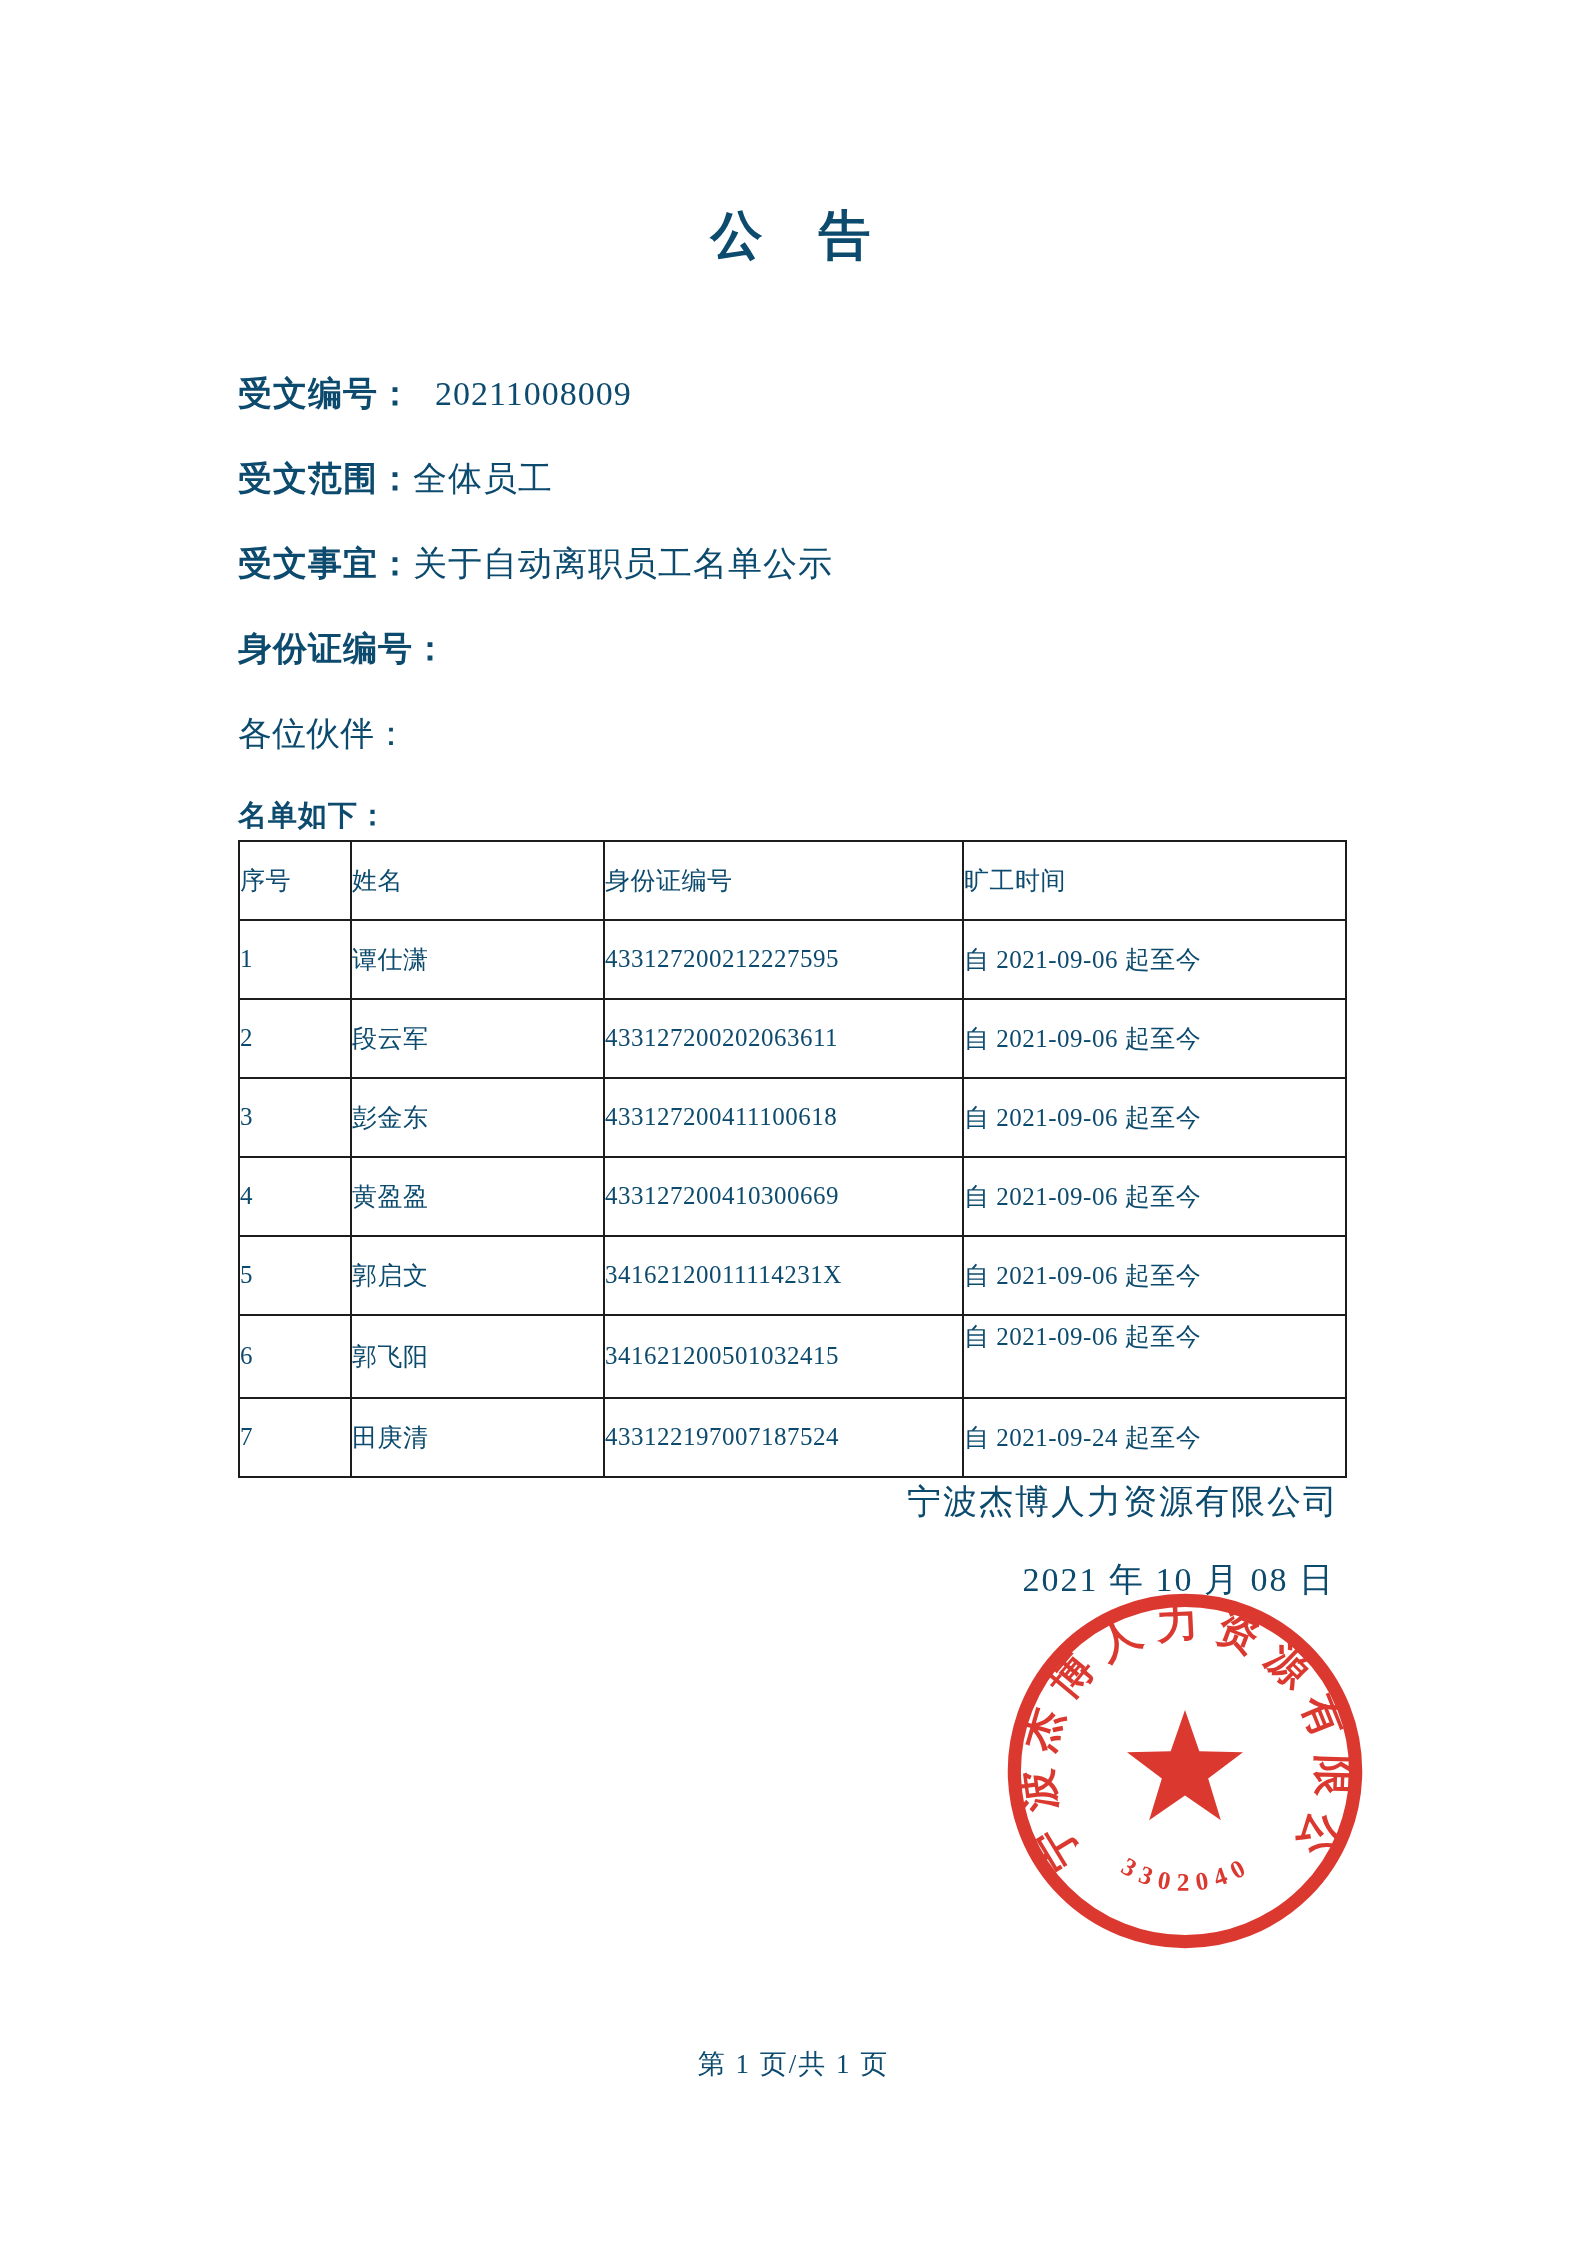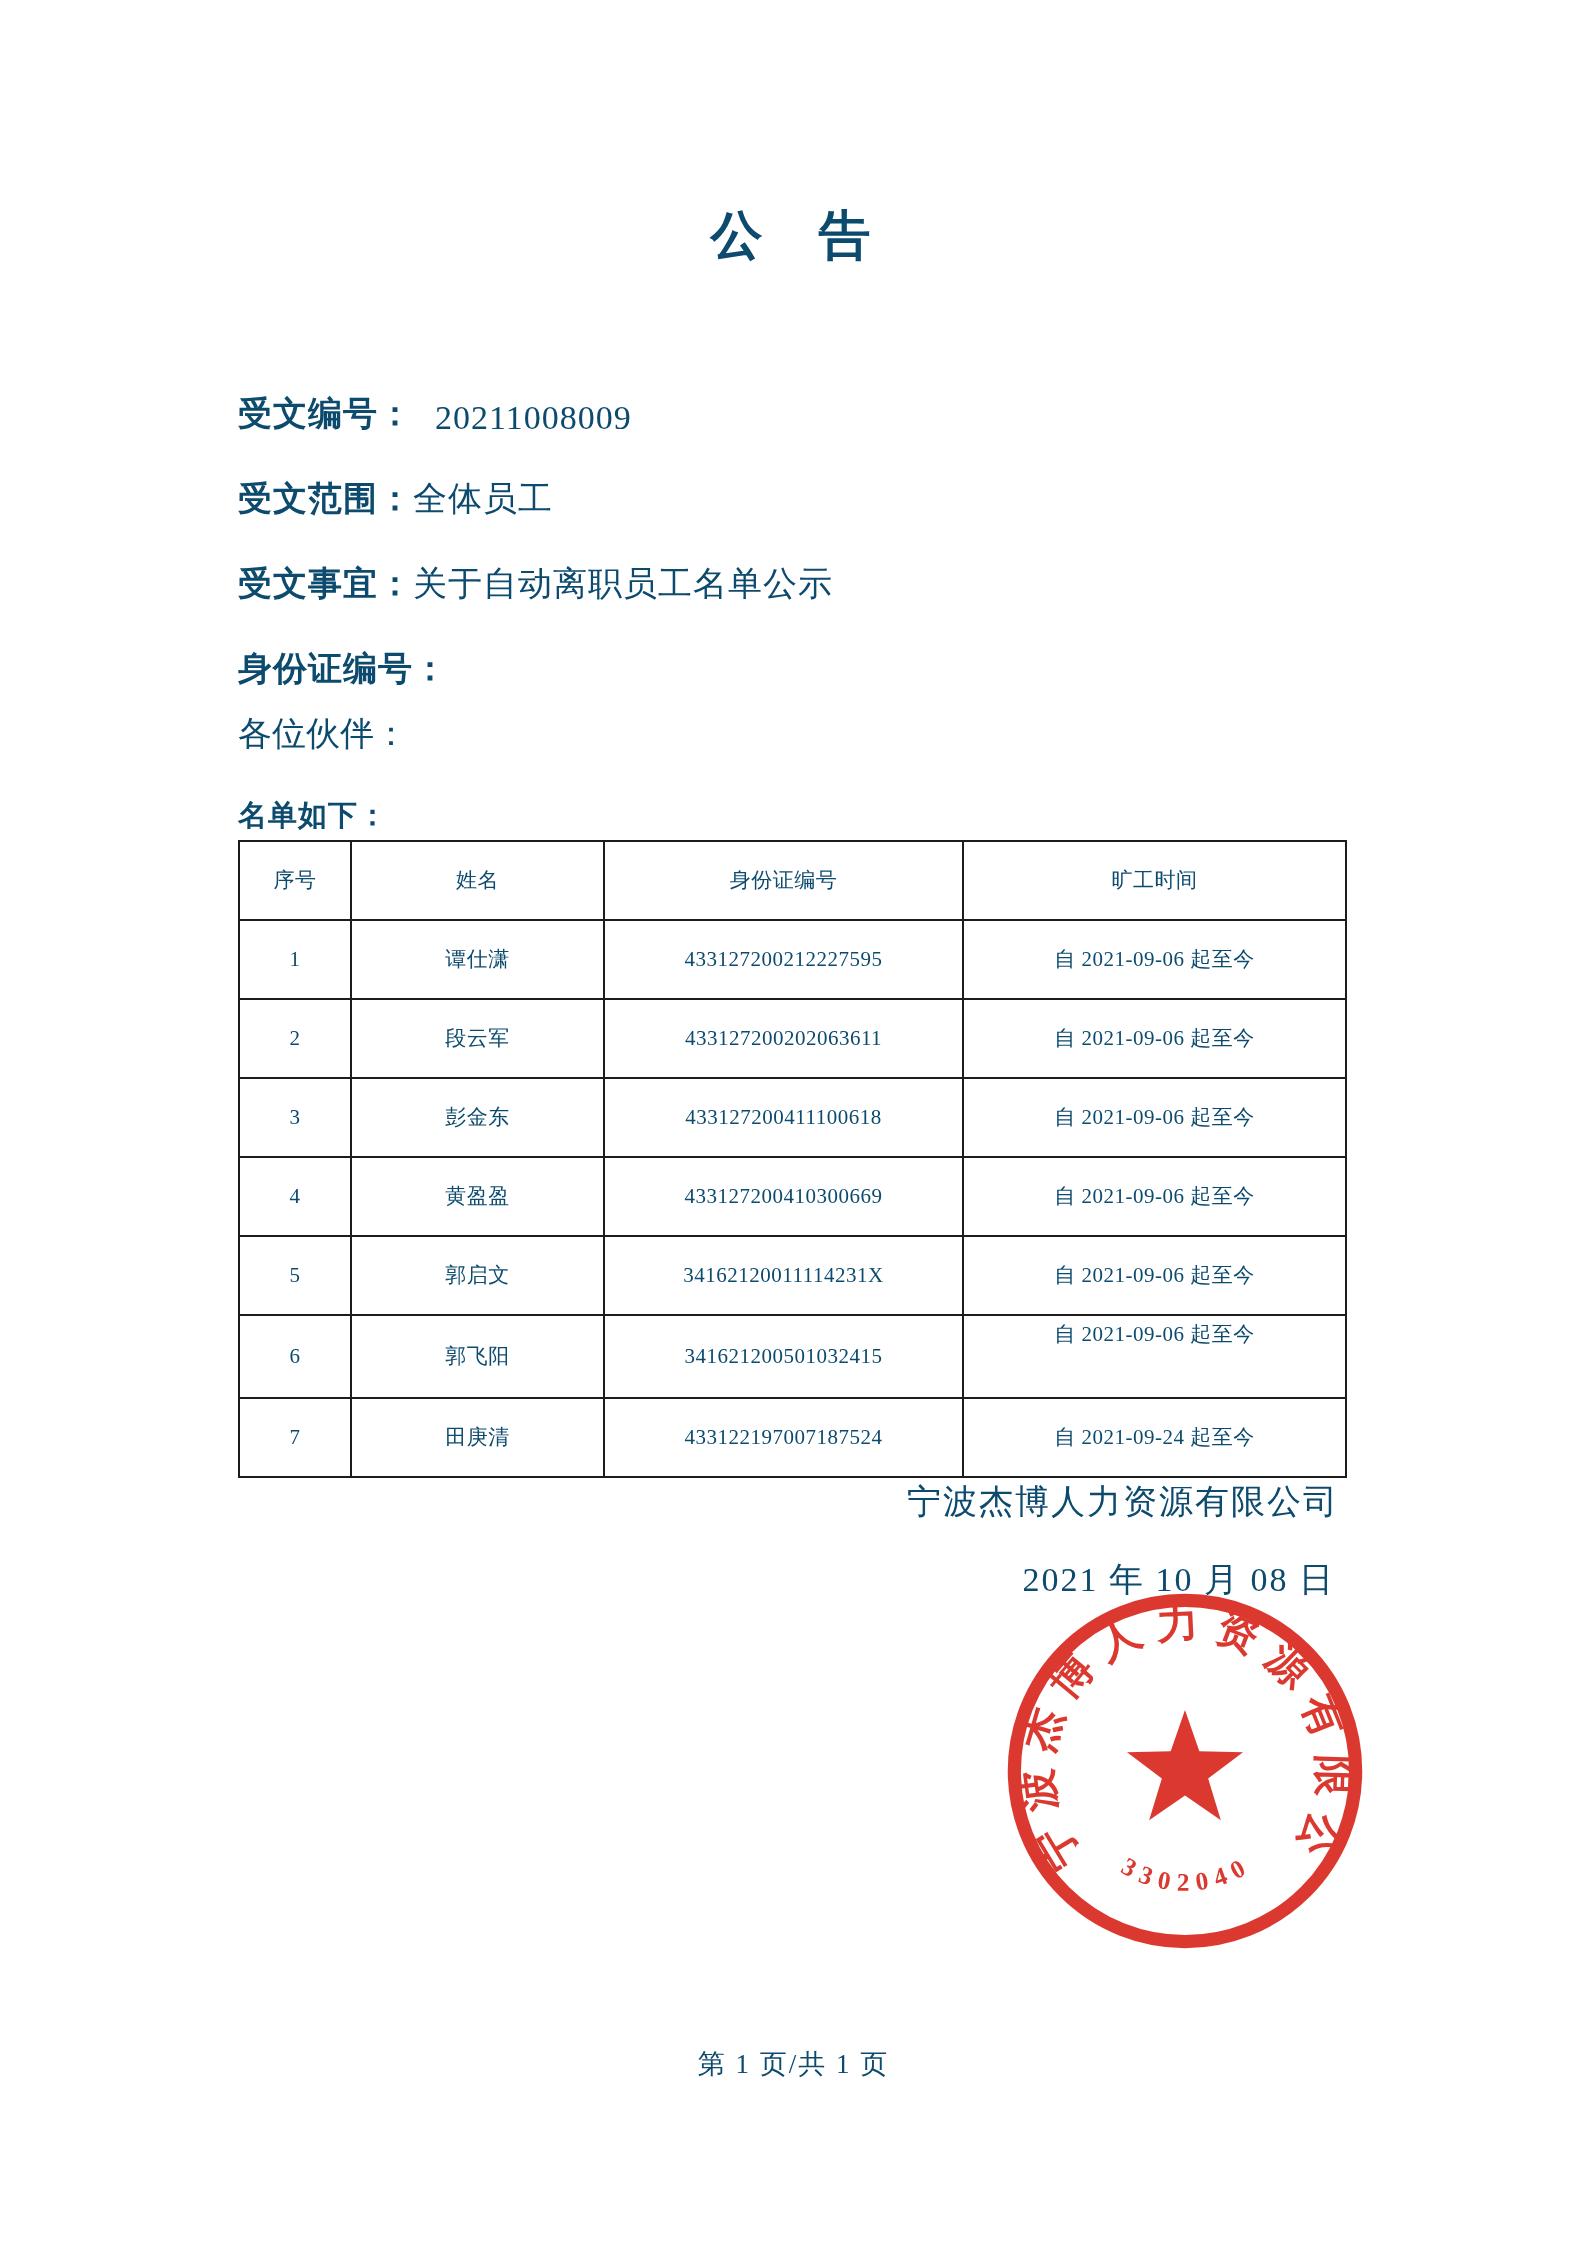--- a/index.html
+++ b/index.html
@@ -17,21 +17,21 @@
   .doc-title {
     margin:0; padding-top:206px;
     text-align:center;
     font-size:52px; font-weight:bold;
     line-height:1.15;
     letter-spacing:2px;
     white-space:pre;
   }
 
   .fields { margin-top:86px; }
-  .field-row { height:85px; display:flex; align-items:flex-end; font-size:34px; }
+  .field-row { height:85px; display:flex; align-items:center; font-size:34px; }
   .field-label { font-weight:bold; letter-spacing:1px; }
   .field-value { letter-spacing:1px; }
   .field-value.gap { margin-left:22px; }
 
   .salutation { height:85px; display:flex; align-items:center; font-size:34px;font-family:Liberation Mono, monospace; }
 
   .body-para { font-size:34px; }
   .body-line { line-height:90px; letter-spacing:2px; }
   .body-line.justify { text-align:justify; text-align-last:justify; }
   .body-line.indent { padding-left:72px; }
@@ -41,23 +41,23 @@
 
   table.roster {
     margin-top:3px;
     border-collapse:collapse;
     width:1107px;
     table-layout:fixed;
   }
   table.roster th, table.roster td {
     border:2px solid #1c1c1c;
     height:77px;
-    text-align:center;
+    text-align:left;
     vertical-align:middle;
-    font-size:21px;
+    font-size:25px;
     font-weight:normal;
     padding:0;
     letter-spacing:0.5px;
     margin-left:14px;
   }
   table.roster td.vtop { vertical-align:top; padding-top:4px; }
 
   .signature { margin-top:2px; text-align:right; font-size:34px; }
   .sig-company { line-height:44px; letter-spacing:2px; padding-right:6px; }
   .sig-date { margin-top:34px; line-height:44px; letter-spacing:2px; padding-right:10px; }

